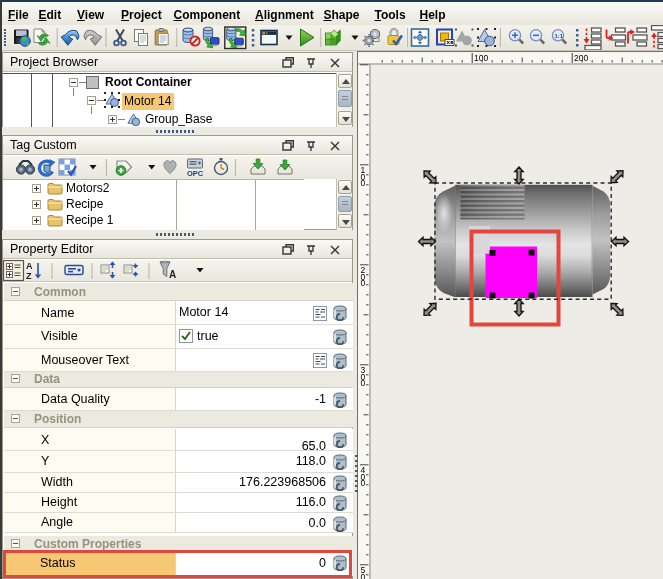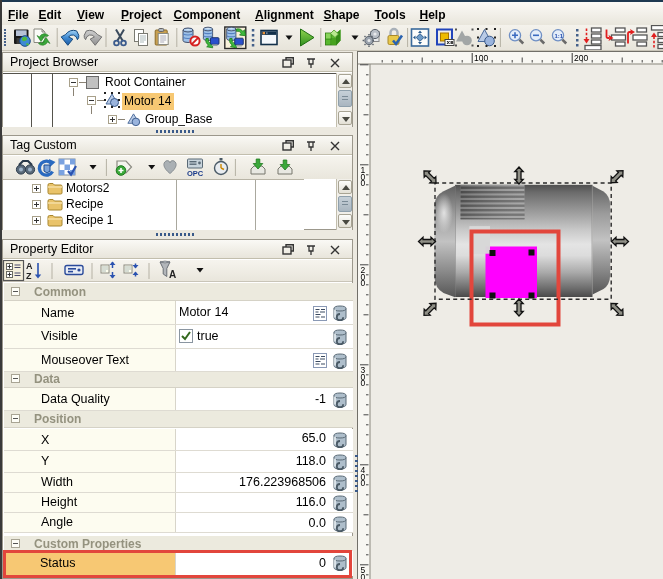--- a/index.html
+++ b/index.html
@@ -355,21 +355,21 @@
     <path d="M27 3 h8 M29 3 v5 h4 v-5 M31 8 v4" stroke="#333" stroke-width="1.3" fill="none"></path>
     <path d="M51 3 l8 8 M59 3 l-8 8" stroke="#333" stroke-width="1.4"></path>
   </svg>
   <div class="abs" style="left:0;top:20px;width:333px;height:54px;background:#fff;border-top:1px solid #55534c;overflow:hidden;">
     <div class="abs" style="left:28px;top:0;width:1px;height:54px;background:#55534c;"></div>
     <div class="abs" style="left:49px;top:0;width:1px;height:54px;background:#55534c;"></div>
 
     <div class="expander" style="left:66px;top:4px;"></div>
     <div class="abs" style="left:76px;top:8px;width:7px;height:1px;background:#8a8274;"></div>
     <div class="abs" style="left:83px;top:2px;width:13px;height:13px;background:#c0c0c0;border:1px solid #6a6a6a;"></div>
-    <div class="trow" style="left:102px;top:1px;">Root Container</div>
+    <div class="trow" style="left:102px;top:1px;font-weight:bold;">Root Container</div>
     <div class="abs" style="left:70px;top:14px;width:1px;height:8px;background:#8a8274;"></div>
 
     <div class="expander" style="left:84px;top:22px;"></div>
     <div class="abs" style="left:94px;top:26px;width:7px;height:1px;background:#8a8274;"></div>
     <svg class="abs" style="left:101px;top:18px;" width="17" height="17" viewBox="0 0 17 17">
       <path d="M8 2 L14 12 L2 12 Z" fill="#b9cbe6" stroke="#4a6a9a" stroke-width="1"></path>
       <circle cx="10.5" cy="10.5" r="4" fill="#9ab4dd" stroke="#3a5a8a" stroke-width="1"></circle>
       <g fill="#222">
           <rect x="0" y="0" width="2" height="2"></rect>
           <rect x="7" y="0" width="2" height="2"></rect>
@@ -625,21 +625,21 @@
       </svg>
   </div>
   <div class="phead" style="top:171px;height:17px;">
       <span class="minusbox"></span>
       <span class="htxt">Position</span>
     </div>
   <div class="prow" style="top:189px;height:22px;">
       <div class="collbl"></div>
       <div class="colval"></div>
     <span class="lbl">X</span>
-      <span class="val vnum" style="top:2px;">65.0</span>
+      <span class="val vnum" style="top:10px;">65.0</span>
     <svg class="abs" style="left:328px;top:3px;" width="16" height="16">
         <use href="#dbic"></use>
       </svg>
   </div>
   <div class="prow" style="top:211px;height:21.5px;">
       <div class="collbl"></div>
       <div class="colval"></div>
     <span class="lbl">Y</span>
       <span class="val vnum" style="top:3px;">118.0</span>
     <svg class="abs" style="left:328px;top:3px;" width="16" height="16">

